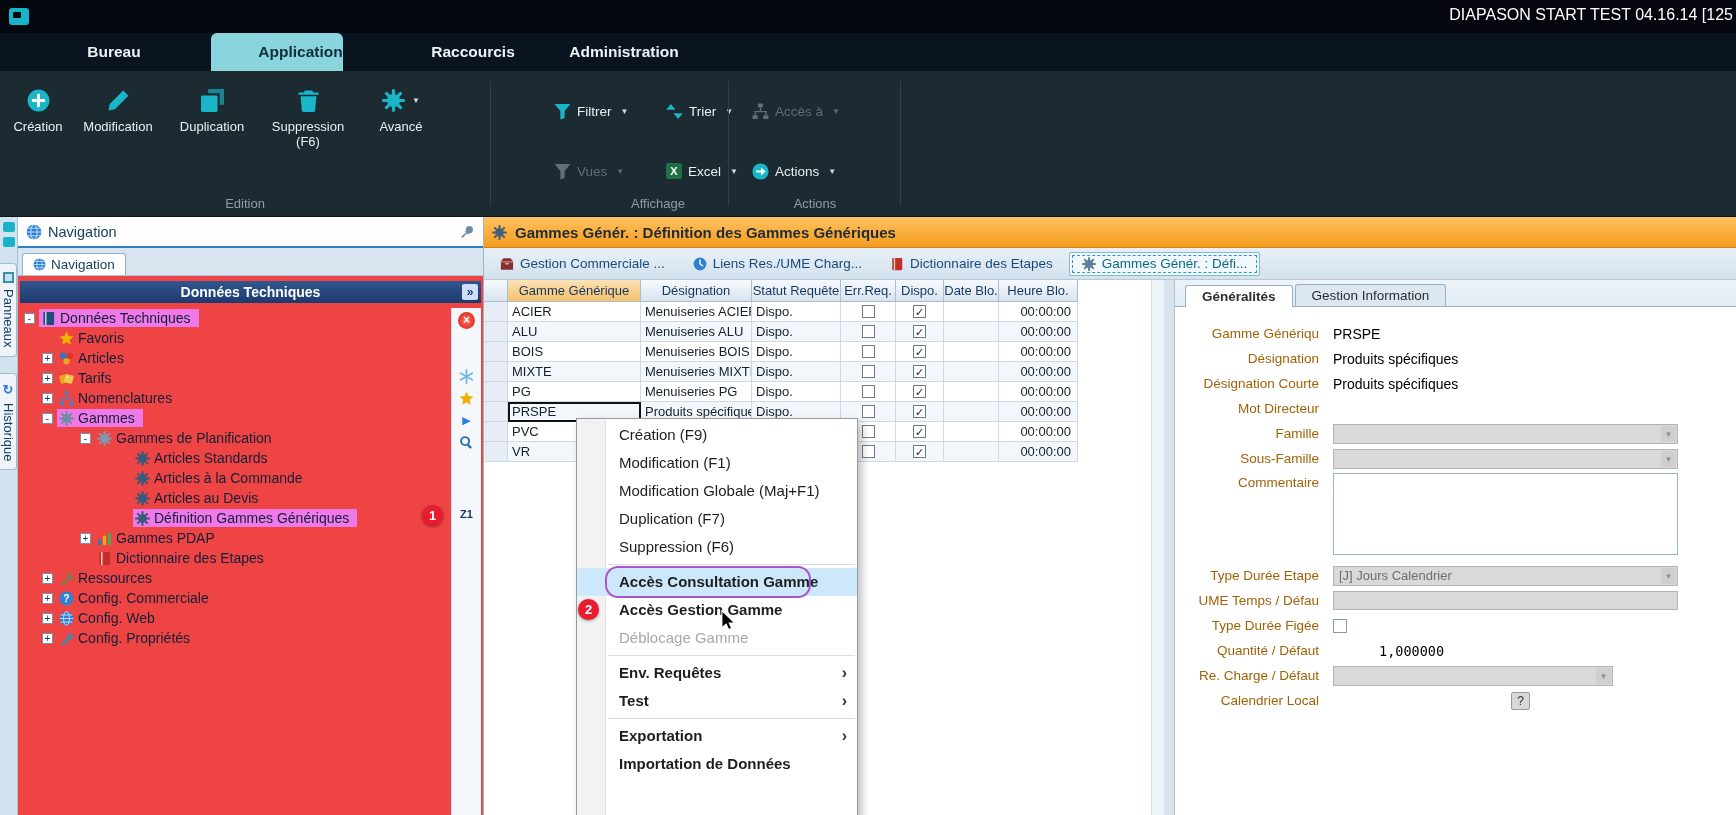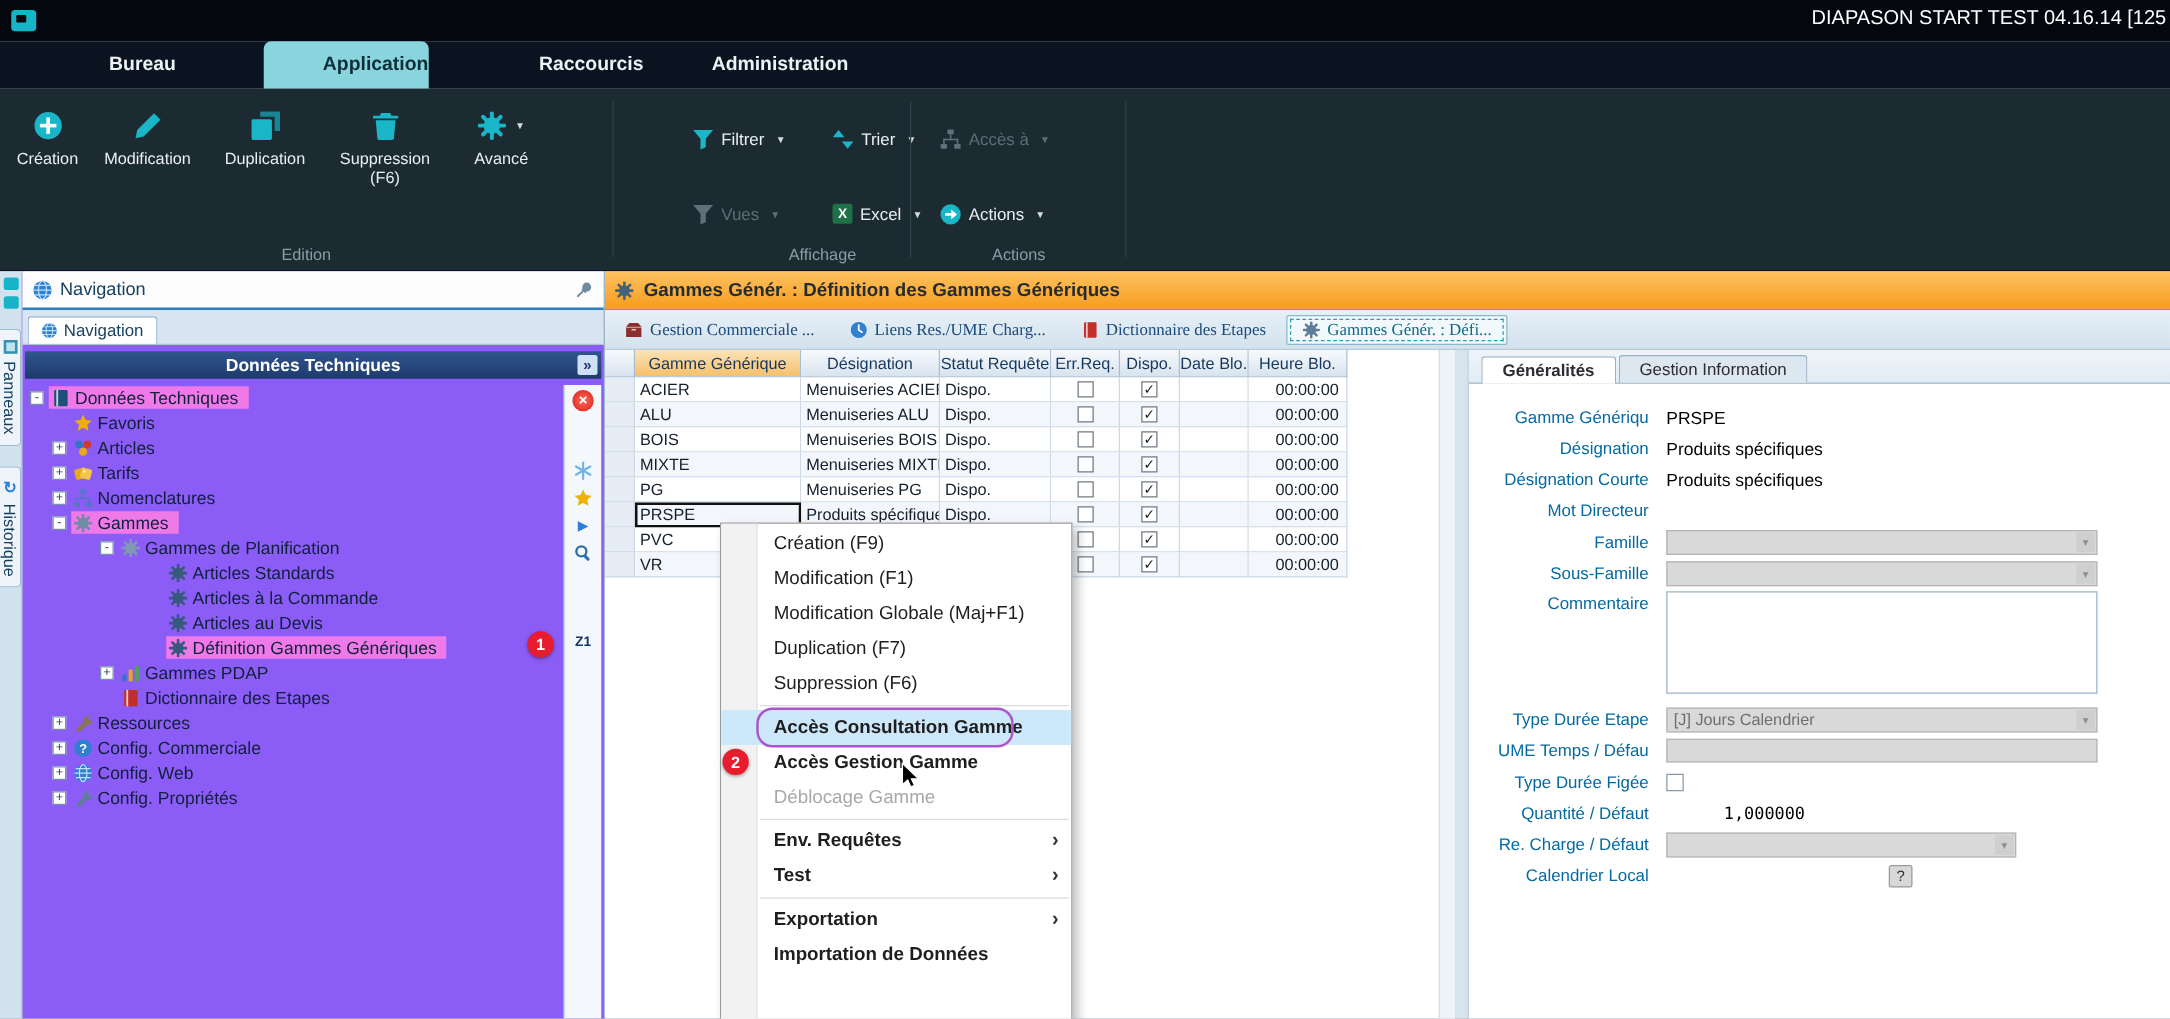--- a/index.html
+++ b/index.html
@@ -44,21 +44,21 @@
 
   
   #left-strip { position:absolute; left:0; top:217px; width:18px; bottom:0; background:#d2e2ee; border-right:1px solid #a8c0d4; }
   .mini-ico { display:block; width:12px; height:10px; background:#17b4c8; border-radius:2px; margin:5px auto 3px auto; }
   .vtab { writing-mode:vertical-rl; display:flex; align-items:center; gap:6px; background:#eef4fa; border:1px solid #a0bcd0; border-left:none; border-radius:0 4px 4px 0; color:#17405e; font-size:13px; width:17px; margin:16px 0 0 0; padding:8px 0; }
   .vt-ico { writing-mode:horizontal-tb; display:inline-block; }
   .vt-ico.pan { width:11px; height:11px; border:2px solid #3a8fae; background:#bfe3ef; }
   .vt-ico.his { color:#2a7de1; font-size:13px; font-weight:bold; }
 
   
-  #nav-panel { position:absolute; left:18px; top:217px; width:466px; bottom:0; background:#8b5cf6; border-right:1px solid #9fb6c8; }
+  #nav-panel { position:absolute; left:18px; top:217px; width:466px; bottom:0; background:#ef4444; border-right:1px solid #9fb6c8; }
   .nav-header { height:31px; display:flex; align-items:center; gap:6px; padding:0 8px; background:#fdfdfe; border-bottom:2px solid #2f7fc0; }
   .nav-header svg { width:16px; height:16px; }
   .nh-title { font-size:14.5px; color:#17405e; flex:1; }
   .nh-pin svg { width:15px; height:15px; }
   .nav-tabrow { height:28px; background:#d8e5f0; border-bottom:1px solid #b0c4d4; display:flex; align-items:flex-end; padding-left:4px; }
   .nav-tab { display:flex; align-items:center; gap:5px; background:#fff; border:1px solid #8fb0c8; border-bottom:none; border-radius:3px 3px 0 0; padding:3px 10px; font-size:13.5px; color:#17405e; }
   .nav-tab svg { width:13px; height:13px; }
   .tree-title { position:absolute; left:2px; right:2px; top:64px; height:22px; background:linear-gradient(#31558e,#1d3a6e); color:#fff; font-size:14px; font-weight:bold; display:flex; align-items:center; justify-content:center; }
   .tt-collapse { position:absolute; right:3px; top:3px; bottom:3px; width:16px; background:#cfdff5; color:#1d3a6e; font-size:12px; font-weight:bold; display:flex; align-items:center; justify-content:center; border-radius:2px; }
   .tree { position:absolute; left:2px; top:91px; right:34px; bottom:0; overflow:hidden; }
@@ -74,21 +74,21 @@
   .tsb { width:20px; height:20px; display:flex; align-items:center; justify-content:center; margin-top:2px; }
   .tsb svg { width:15px; height:15px; }
   .tsb-close { width:17px; height:17px; border-radius:50%; background:radial-gradient(#ff6a5e,#d81f10); color:#fff; font-size:12px; font-weight:bold; text-align:center; line-height:16px; }
   .tsb.gap1 { margin-top:36px; }
   .tsb.gap2 { margin-top:52px; }
   .z1 { font-size:11px; font-weight:bold; color:#1b3566; }
 
   
   #doc-titlebar { position:absolute; left:484px; top:217px; width:1252px; height:31px; background:linear-gradient(#ffc161,#f59d1d); border-bottom:1px solid #cf851a; display:flex; align-items:center; gap:8px; padding-left:8px; font-size:15px; font-weight:bold; color:#222c36; }
   #doc-titlebar svg { width:15px; height:15px; }
-  #doc-tabs { position:absolute; left:484px; top:248px; width:1252px; height:32px; background:linear-gradient(#e7f0f7,#d3e2ee); border-bottom:1px solid #b6c9d8; display:flex; align-items:center; padding-left:4px; gap:4px;font-family:Liberation Serif, serif; }
+  #doc-tabs { position:absolute; left:484px; top:248px; width:1252px; height:32px; background:linear-gradient(#e7f0f7,#d3e2ee); border-bottom:1px solid #b6c9d8; display:flex; align-items:center; padding-left:4px; gap:4px; }
   .dtab { display:flex; align-items:center; gap:6px; height:24px; padding:0 12px; font-size:13.5px; color:#1a4a7c; }
   .dtab svg { width:14px; height:14px; }
   .dtab.active { background:#f2f9fd; border:1px solid #8cb8cc; outline:1px dashed #2aa0b8; outline-offset:-4px; color:#0d6a86; border-radius:2px; }
 
   
   #grid-client { position:absolute; left:484px; top:280px; width:680px; bottom:0; background:#fff; }
   .vscroll { position:absolute; right:0; top:0; width:13px; height:100%; background:#eef3f8; border-left:1px solid #d4dee8; }
   .g-header, .g-row { display:flex; }
   .c0{width:24px}.c1{width:133px}.c2{width:111px}.c3{width:89px}.c4{width:55px}.c5{width:48px}.c6{width:55px}.c7{width:79px}
   .gh { height:22px; background:linear-gradient(#f7fafc,#d8e3ef); border-right:1px solid #a9bed2; border-bottom:1px solid #a9bed2; display:flex; align-items:center; justify-content:center; font-size:13px; color:#17365d; }
@@ -103,21 +103,21 @@
 
   #splitter { position:absolute; left:1164px; top:280px; width:10px; bottom:0; background:#d7e4ee; }
 
   
   #details { position:absolute; left:1174px; top:280px; width:562px; bottom:0; background:#fff; border-left:1px solid #aec2d2; }
   .d-tabs { height:27px; padding-left:10px; border-bottom:1px solid #9ab0c4; display:flex; align-items:flex-end; background:linear-gradient(#eef4f9,#e2ecf4); }
   .d-tab { padding:3px 16px; font-size:13.5px; color:#2c2c34; background:#dde7ef; border:1px solid #9ab0c4; border-bottom:none; border-radius:3px 3px 0 0; margin-right:2px; }
   .d-tab.active { background:#fff; font-weight:bold; position:relative; top:1px; }
   .d-form { padding-top:14px; }
   .frow { display:flex; align-items:center; height:25px; padding-left:6px; }
-  .flbl { width:152px; text-align:right; padding-right:14px; font-size:13.5px; color:#0369a1; flex-shrink:0; }
+  .flbl { width:152px; text-align:right; padding-right:14px; font-size:13.5px; color:#a16207; flex-shrink:0; }
   .fval { font-size:14px; color:#000; }
   .fval.mono { font-family:"DejaVu Sans Mono", monospace; padding-left:46px; font-size:13.5px; }
   .fsel { position:relative; height:20px; background:#d9d9d9; border:1px solid #b4b4b4; display:flex; align-items:center; padding-left:5px; color:#6e6e6e; font-size:13px; }
   .fsel .car { position:absolute; right:1px; top:1px; bottom:1px; width:15px; background:#cfcfcf; color:#8e8e8e; font-size:9px; display:flex; align-items:center; justify-content:center; }
   .w345{width:345px}.w280{width:280px}
   .frow.ta { height:92px; align-items:flex-start; padding-top:2px; }
   .frow.ta .flbl { padding-top:2px; }
   .ftextarea { width:345px; height:82px; background:#fff; border:1px solid #9ab2c6; }
   .fcheck { width:14px; height:14px; background:#fff; border:1px solid #8898a8; }
   .fdis { width:345px; height:19px; background:#d9d9d9; border:1px solid #b4b4b4; }

